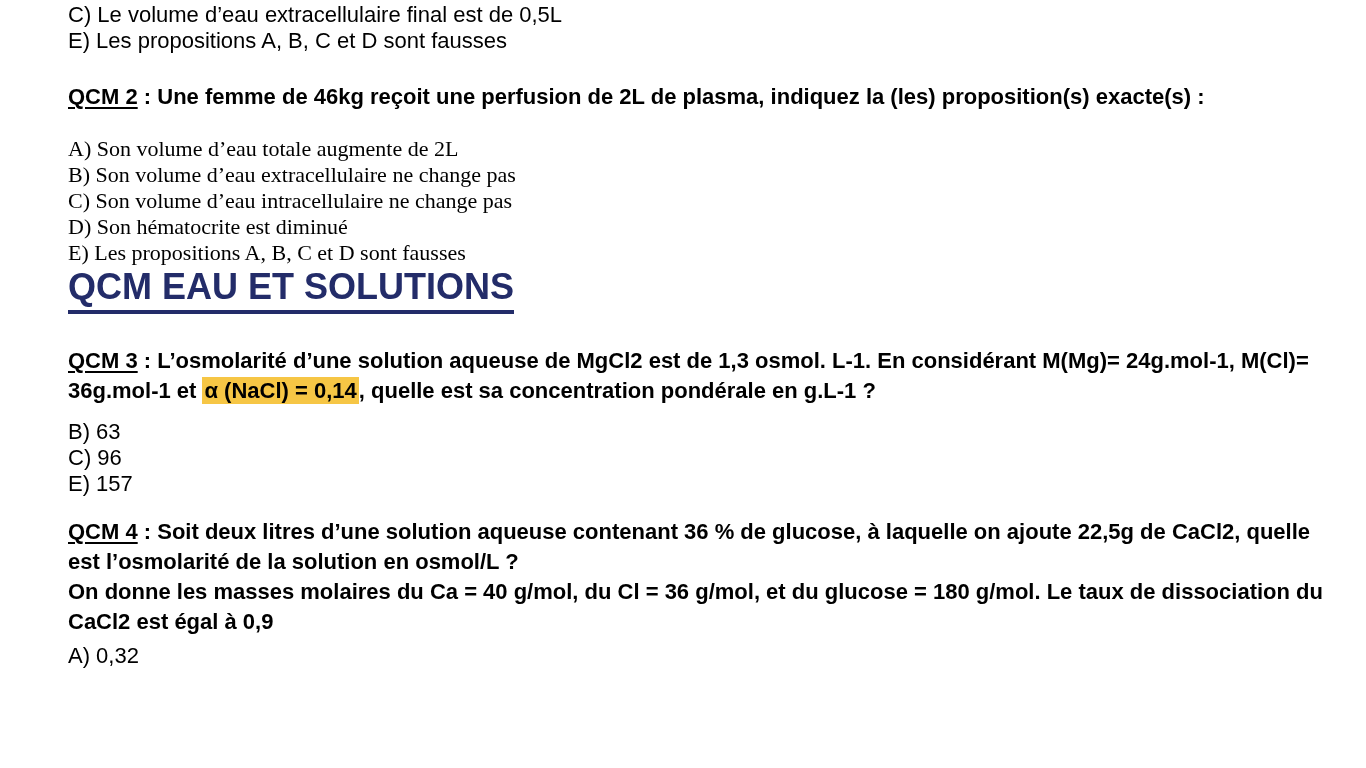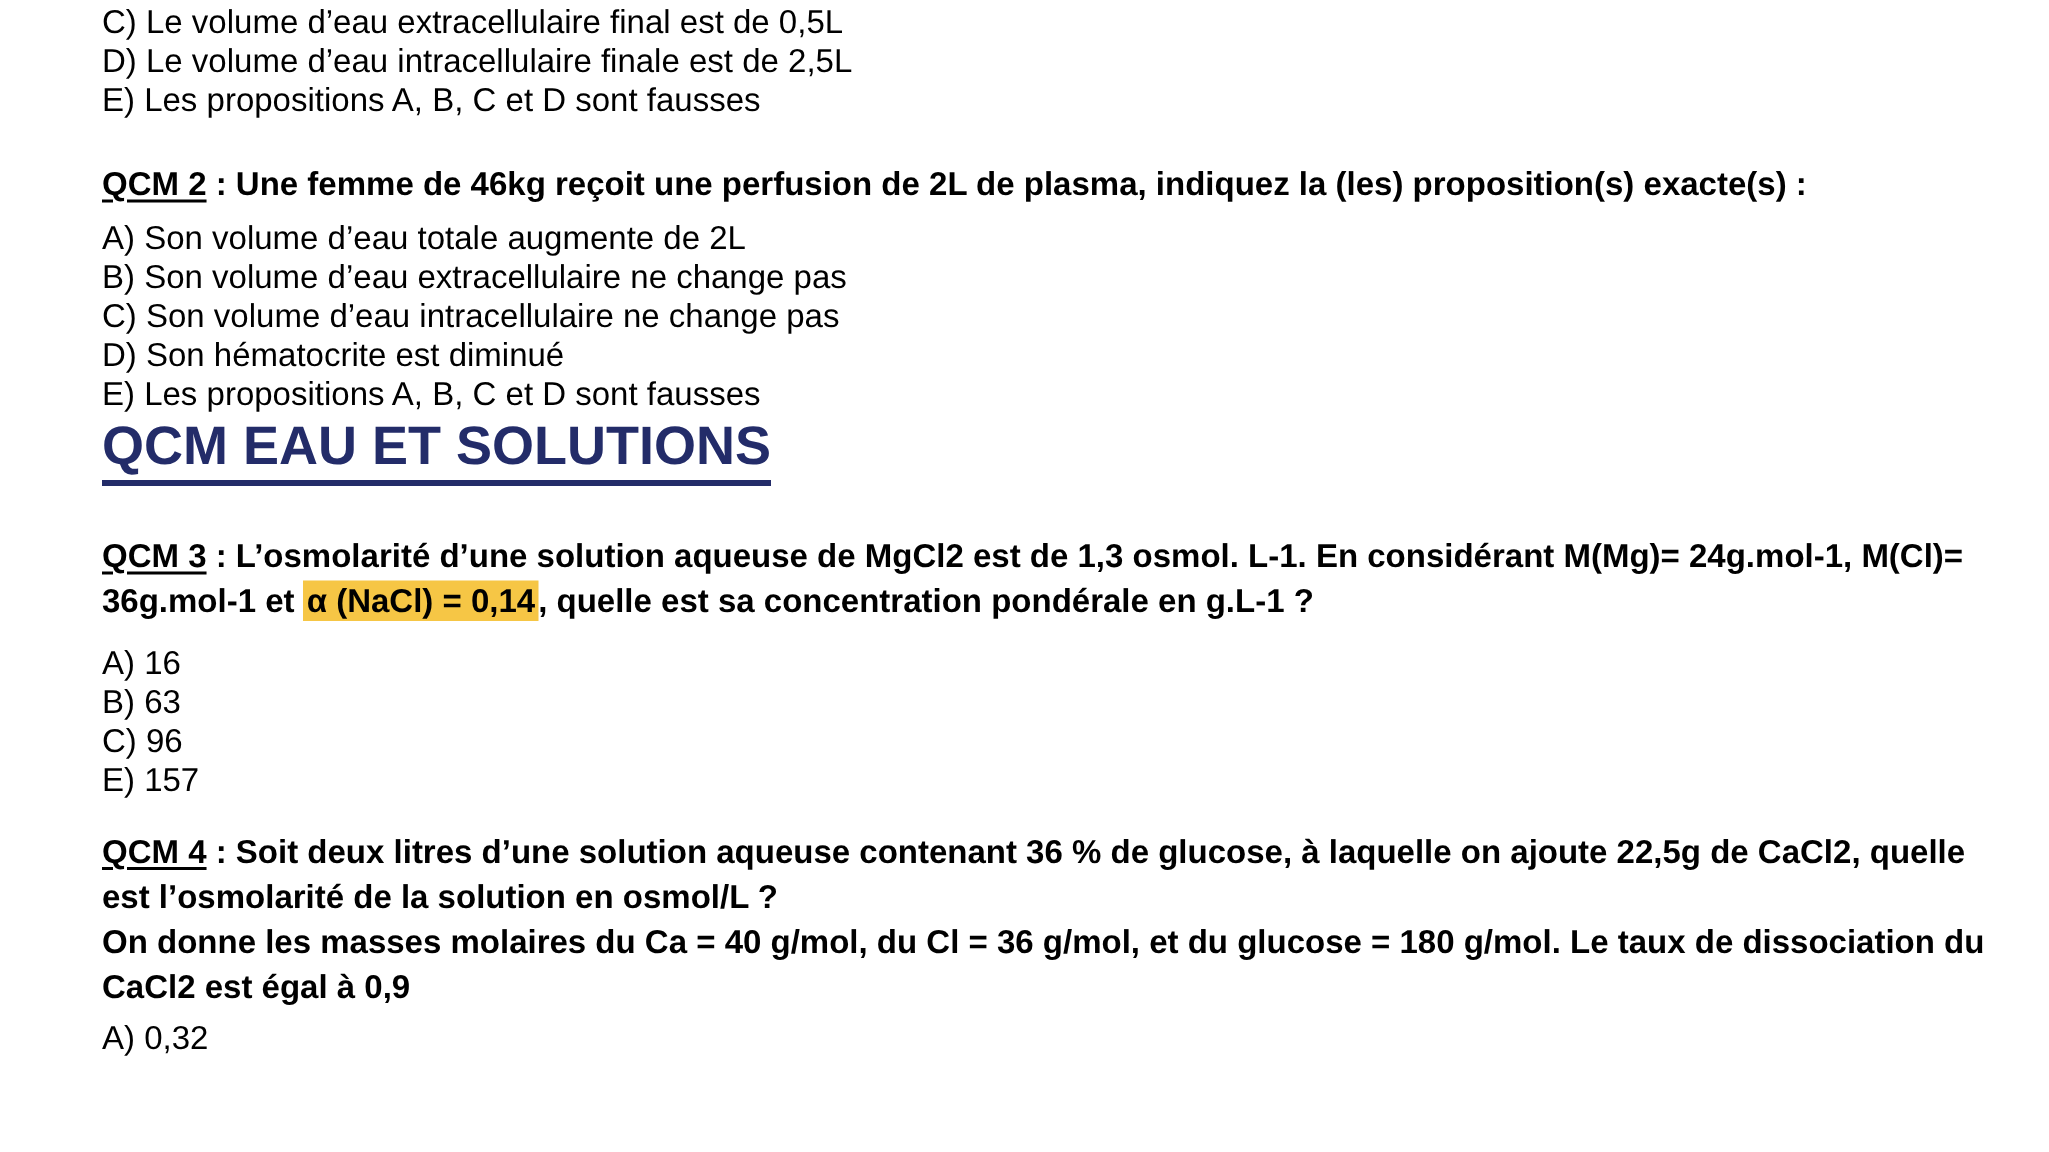--- a/index.html
+++ b/index.html
@@ -53,35 +53,34 @@
     border-bottom: 4px solid currentColor;
     padding-bottom: 2px;
   }
   .hl {
     background: var(--highlight-bg);
     padding: 1px 2px;
     margin-top: 28px;
   }
 
   .block-qcm2-question { margin-top: 28px; }
-  .block-qcm2-options  { margin-top: 8px; }
+  .block-qcm2-options  { margin-top: 24px; font-family: Liberation Serif, serif; }
   .block-qcm3-question { margin-top: 32px; }
   .block-qcm3-options  { margin-top: 13px; }
   .block-qcm4-question { margin-top: 20px; }
   .block-qcm4-optiona  { margin-top: 6px; }
 </style>
 </head>
 <body>
 
 <div class="page">
   <div class="content">
 
     <div class="opts">
       <div>C) Le volume d’eau extracellulaire final est de 0,5L</div>
-      <div>D) Le volume d’eau intracellulaire finale est de 2,5L</div>
       <div>E) Les propositions A, B, C et D sont fausses</div>
     </div>
 
     <div class="question block-qcm2-question">
       <span class="qcm-label">QCM 2</span><span> : Une femme de 46kg reçoit une perfusion de 2L de plasma, indiquez la (les) proposition(s) exacte(s) :</span>
     </div>
     <div class="opts block-qcm2-options">
       <div>A) Son volume d’eau totale augmente de 2L</div>
       <div>B) Son volume d’eau extracellulaire ne change pas</div>
       <div>C) Son volume d’eau intracellulaire ne change pas</div>
@@ -90,21 +89,20 @@
     </div>
 
     <h1 class="section-title">
       <span class="title-text">QCM EAU ET SOLUTIONS</span>
     </h1>
 
     <div class="question block-qcm3-question">
       <span class="qcm-label">QCM 3</span><span> : L’osmolarité d’une solution aqueuse de MgCl2 est de 1,3 osmol. L-1. En considérant M(Mg)= 24g.mol-1, M(Cl)= 36g.mol-1 et </span><span class="hl">α (NaCl) = 0,14</span><span>, quelle est sa concentration pondérale en g.L-1 ?</span>
     </div>
     <div class="opts block-qcm3-options">
-      <div>A) 16</div>
       <div>B) 63</div>
       <div>C) 96</div>
       <div>E) 157</div>
     </div>
 
     <div class="question block-qcm4-question">
       <div><span class="qcm-label">QCM 4</span><span> : Soit deux litres d’une solution aqueuse contenant 36 % de glucose, à laquelle on ajoute 22,5g de CaCl2, quelle est l’osmolarité de la solution en osmol/L ?</span></div>
       <div>On donne les masses molaires du Ca = 40 g/mol, du Cl = 36 g/mol, et du glucose = 180 g/mol. Le taux de dissociation du CaCl2 est égal à 0,9</div>
     </div>
     <div class="opts block-qcm4-optiona">

